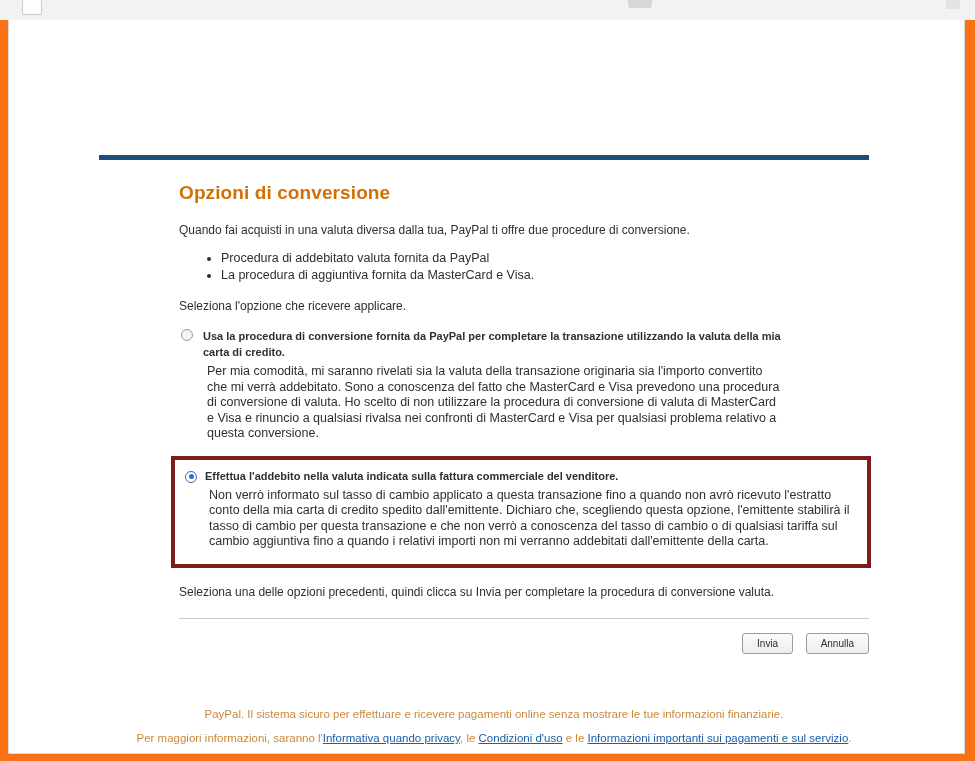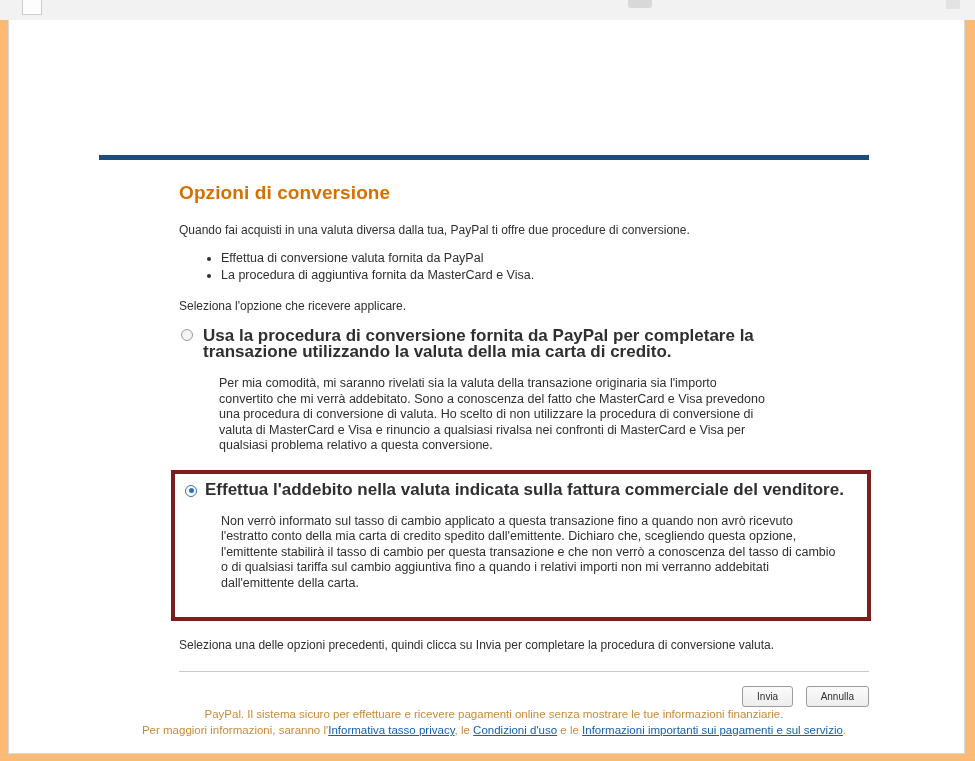--- a/index.html
+++ b/index.html
@@ -15,21 +15,21 @@
     position: relative;
     overflow: hidden;
   }
 
   
   .screen {
     position: absolute;
     left: 0; top: 0;
     width: 975px;
     height: 761px;
-    background: #fdba74;
+    background: #f97316;
   }
   .browser-top {
     position: absolute;
     left: 0; top: 0;
     width: 975px;
     height: 20px;
     background: #f2f2f2;
   }
   .top-tab {
     position: absolute;
@@ -132,31 +132,31 @@
     content: "";
     position: absolute;
     left: 2.5px;
     top: 2.5px;
     width: 5px;
     height: 5px;
     border-radius: 50%;
     background: #2573c4;
   }
   .opt-head {
-    font-size: 17px;
+    font-size: 11px;
     font-weight: bold;
     line-height: 16px;
     color: #2f2f2f;
     margin: 0 0 1px 0;
   }
   .opt-body {
     font-size: 12.5px;
     line-height: 15.5px;
     color: #2f2f2f;
-    margin: 16px;
+    margin: 4px;
   }
 
   .option.highlighted {
     border: 4px solid #7f1d1d;
     padding: 8px 10px 10px 30px;
     margin: 14px 0 16px -8px;
     width: 700px;
     box-sizing: border-box;
   }
   .option.highlighted .radio {
@@ -192,21 +192,21 @@
   .footer {
     position: absolute;
     left: 90px;
     top: 688px;
     width: 790px;
     text-align: center;
   }
   .footer .line1 {
     font-size: 11.5px;
     color: #c98a3a;
-    margin-bottom: 4px;
+    margin-bottom: 12px;
   }
   .footer .line2 {
     font-size: 11.5px;
     color: #c98a3a;
   }
   .footer a {
     color: #1a5fa8;
     text-decoration: underline;
   }
 </style>
@@ -226,21 +226,21 @@
     <div class="content">
       <div class="rule-top"></div>
 
       <div class="inner">
 
         <h1 class="title">Opzioni di conversione</h1>
 
         <p class="intro">Quando fai acquisti in una valuta diversa dalla tua, PayPal ti offre due procedure di conversione.</p>
 
         <ul class="methods">
-          <li>Effettua di conversione valuta fornita da PayPal</li>
+          <li>Procedura di addebitato valuta fornita da PayPal</li>
           <li>La procedura di aggiuntiva fornita da MasterCard e Visa.</li>
         </ul>
 
         <p class="select-line">Seleziona l'opzione che ricevere applicare.</p>
 
         <div class="option">
           <span class="radio"></span>
           <p class="opt-head">Usa la procedura di conversione fornita da PayPal per completare la transazione utilizzando la valuta della mia carta di credito.</p>
           <p class="opt-body">Per mia comodità, mi saranno rivelati sia la valuta della transazione originaria sia l'importo convertito che mi verrà addebitato. Sono a conoscenza del fatto che MasterCard e Visa prevedono una procedura di conversione di valuta. Ho scelto di non utilizzare la procedura di conversione di valuta di MasterCard e Visa e rinuncio a qualsiasi rivalsa nei confronti di MasterCard e Visa per qualsiasi problema relativo a questa conversione.</p>
         </div>
@@ -259,18 +259,18 @@
           <button class="btn">Invia</button>
           <button class="btn">Annulla</button>
         </div>
 
       </div>
     </div>
 
     <div class="footer">
       <div class="line1">PayPal. Il sistema sicuro per effettuare e ricevere pagamenti online senza mostrare le tue informazioni finanziarie.</div>
       <div class="line2">
-        <span>Per maggiori informazioni, saranno l'</span><a href="#">Informativa tasso privacy</a><span>, le </span><a href="#">Condizioni d'uso</a><span> e le </span><a href="#">Informazioni importanti sui pagamenti e sul servizio</a><span>.</span>
+        <span>Per maggiori informazioni, saranno l'</span><a href="#">Informativa quando privacy</a><span>, le </span><a href="#">Condizioni d'uso</a><span> e le </span><a href="#">Informazioni importanti sui pagamenti e sul servizio</a><span>.</span>
       </div>
     </div>
 
   </div>
 </div>
 
 </body></html>

